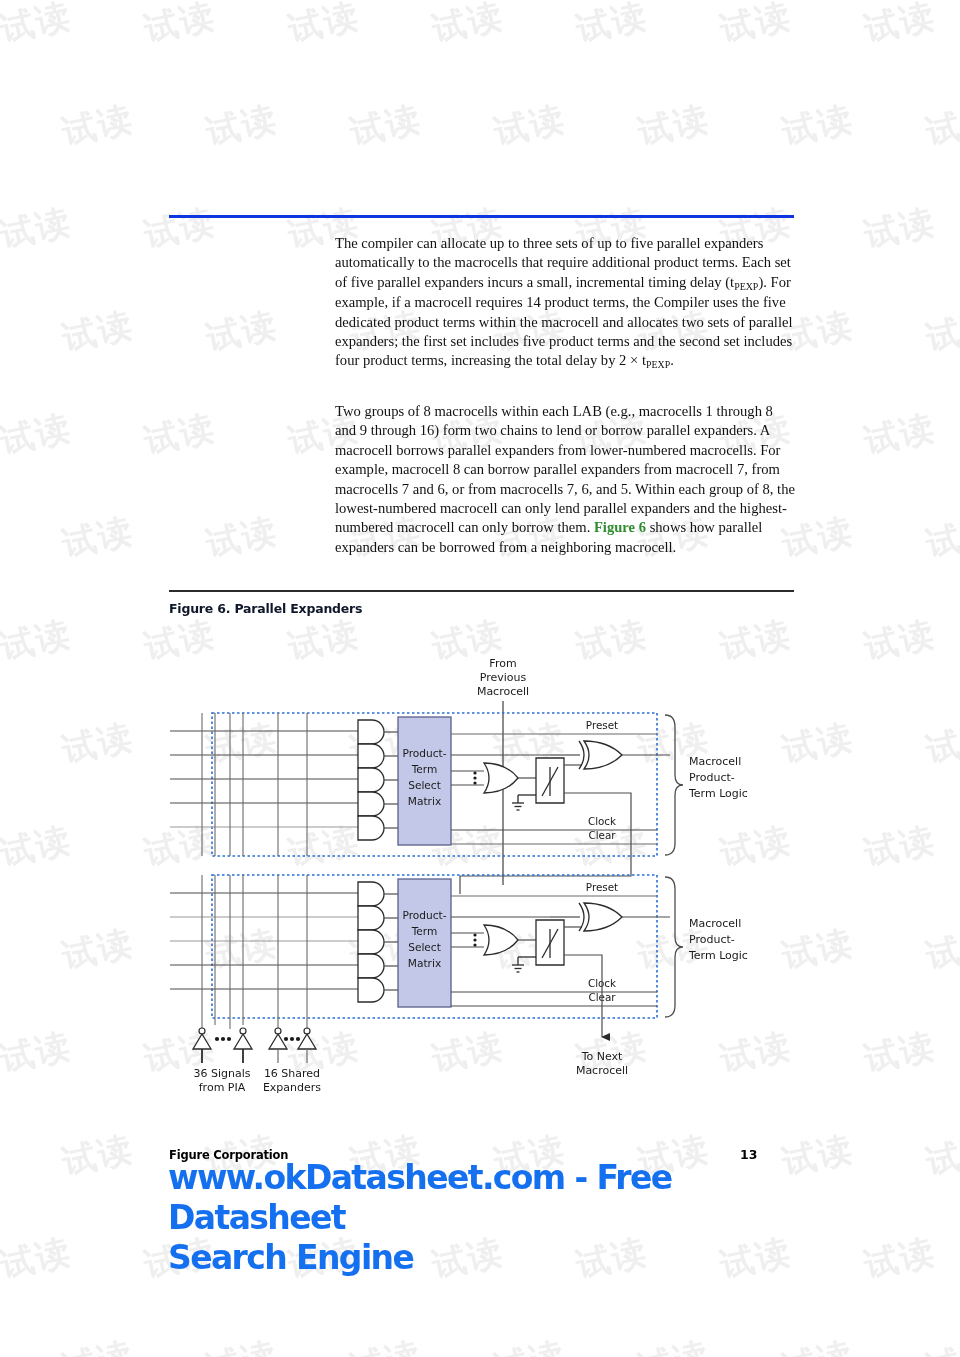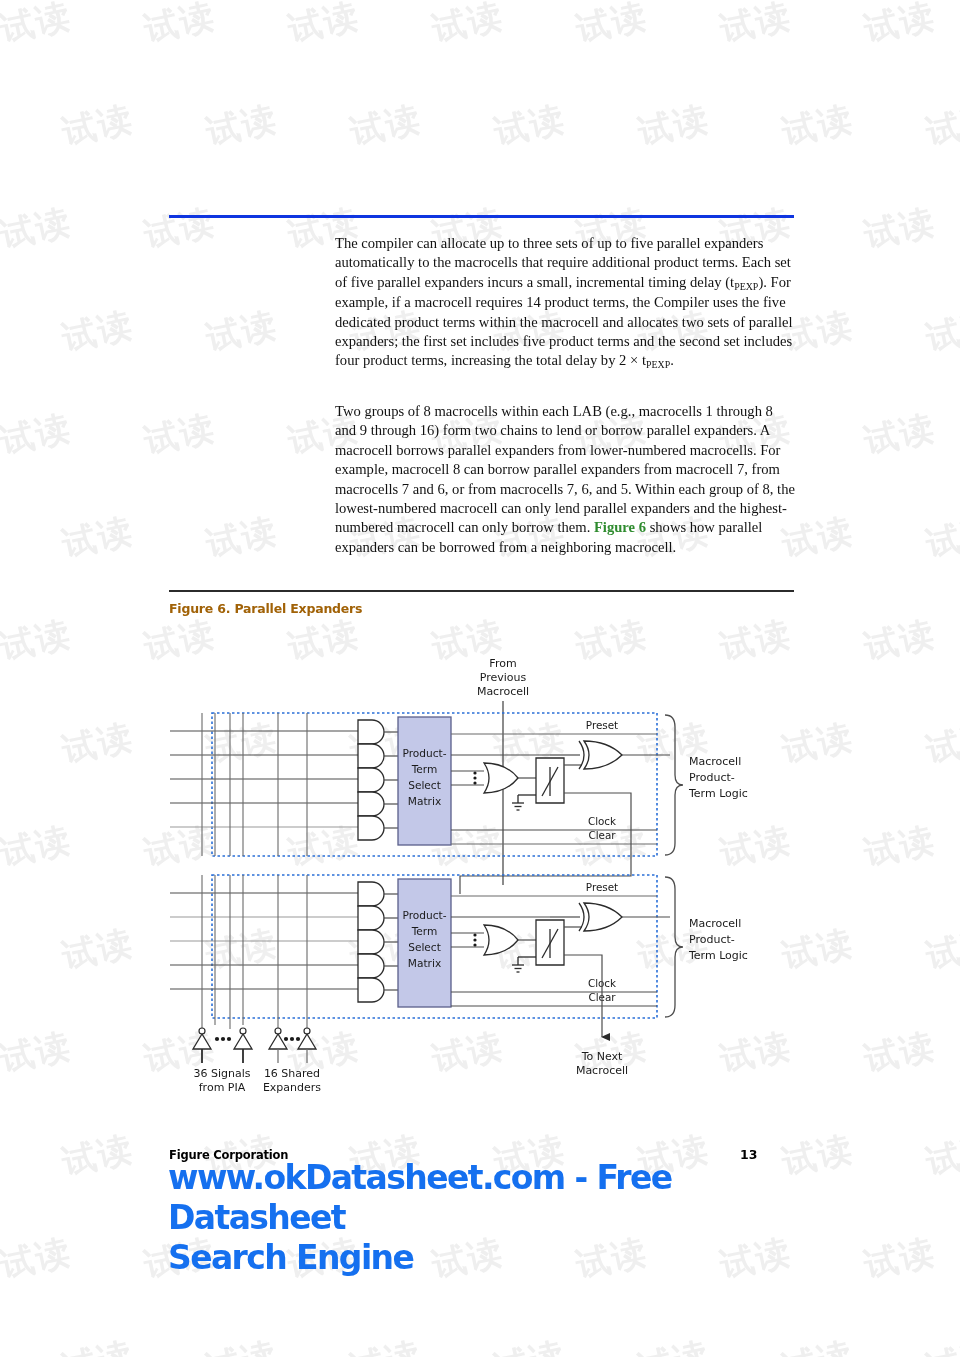--- a/index.html
+++ b/index.html
@@ -89,21 +89,21 @@
     height: 2px;
     background: #2b2b2b;
   }
   #fig-caption {
     position: absolute;
     left: 169px;
     top: 601px;
     font-family: "DejaVu Sans", sans-serif;
     font-weight: 700;
     font-size: 12.5px;
-    color: #a16207;
+    color: #0f172a;
     letter-spacing: -0.2px;
   }
   #fig-subcaption {
     position: absolute;
     left: 188px;
     top: 632px;
     font-family: "DejaVu Sans", sans-serif;
     font-size: 11.2px;
     color: #1a1a1a;
     letter-spacing: -0.2px;

